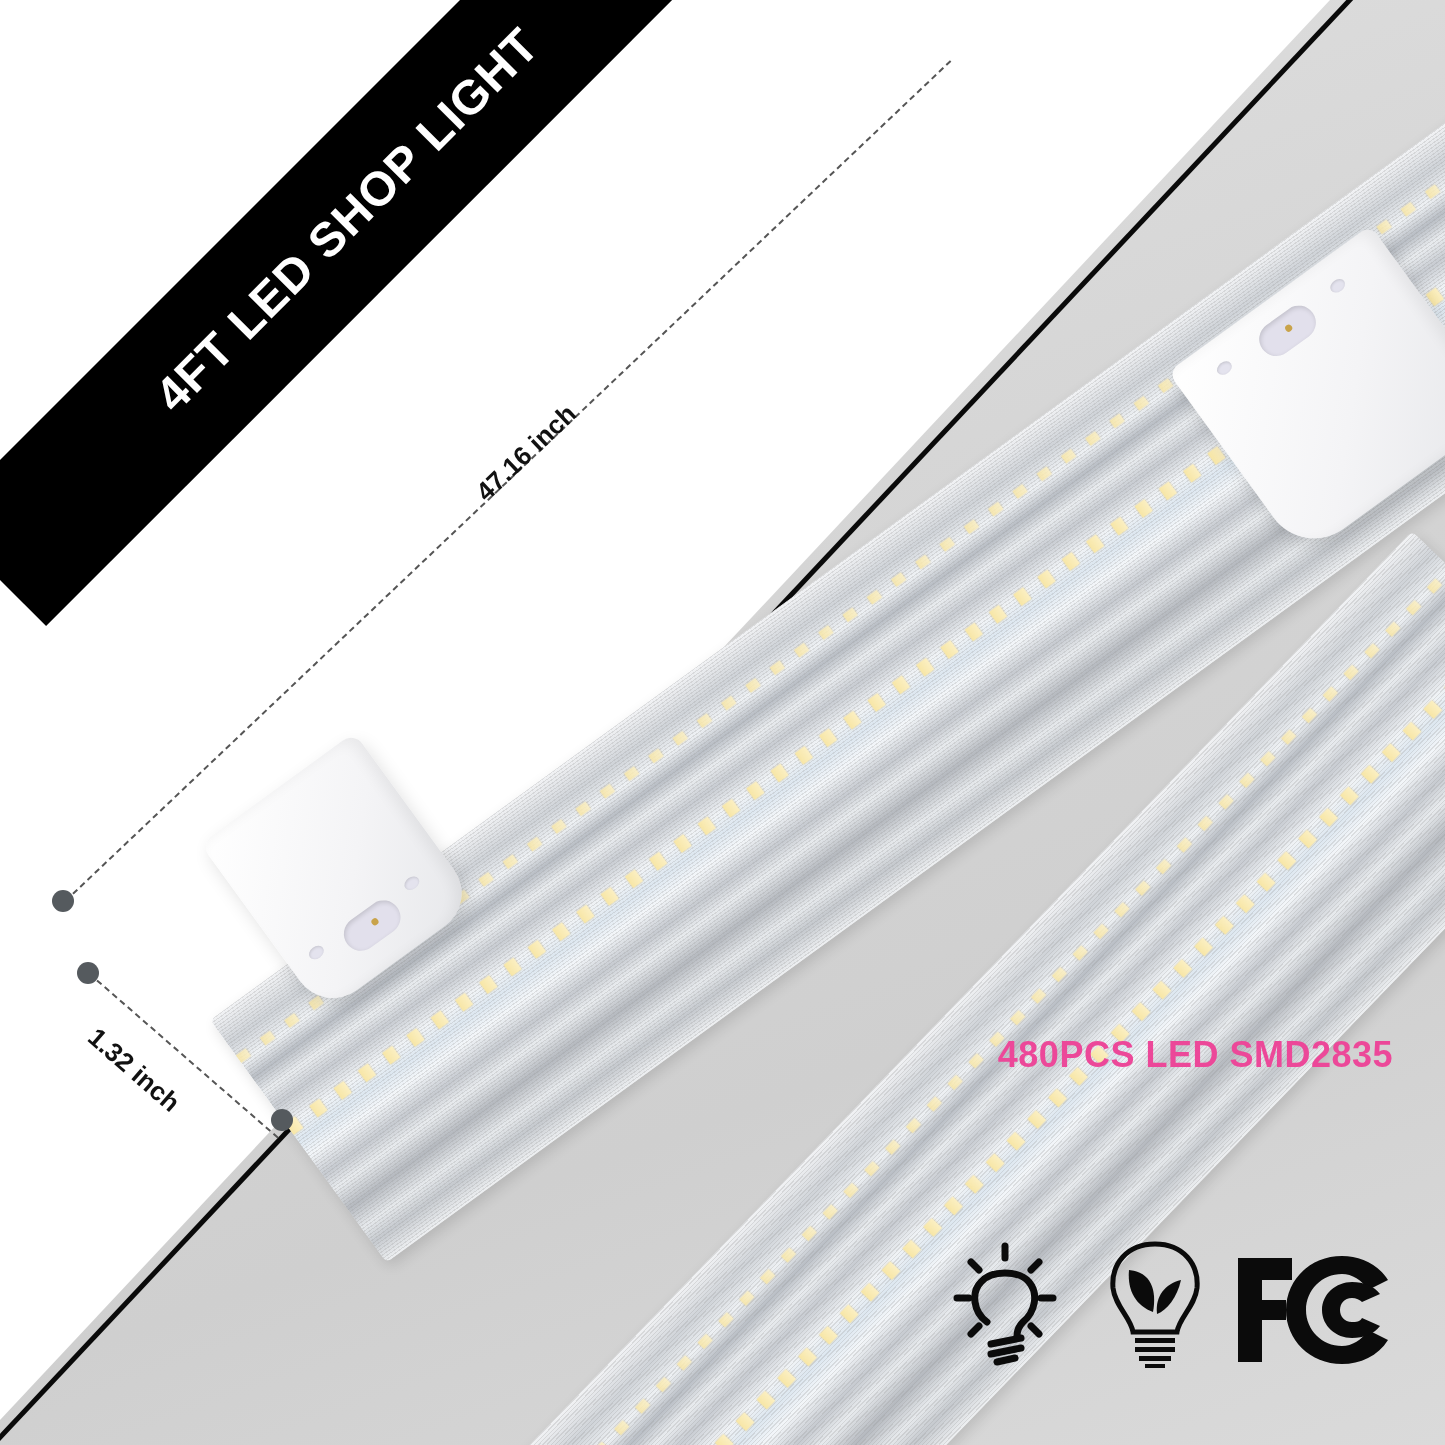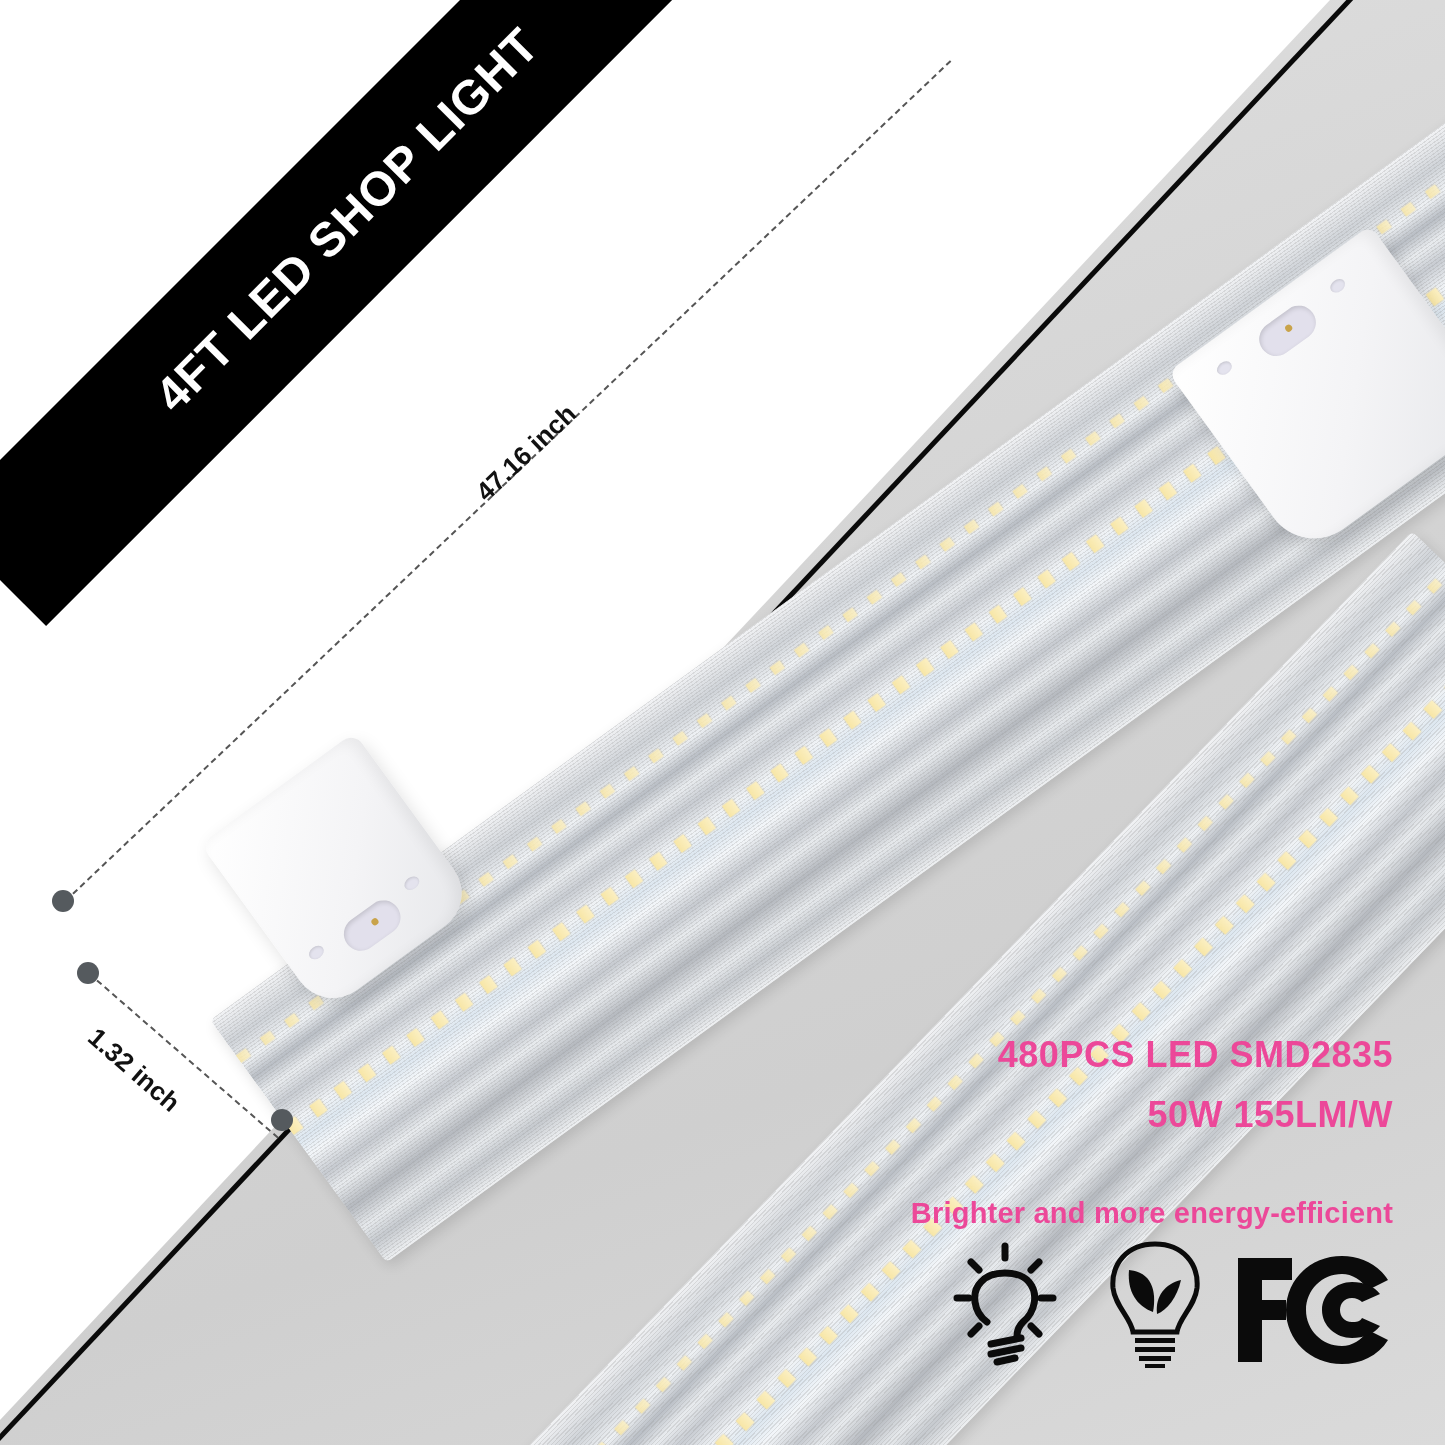--- a/index.html
+++ b/index.html
@@ -124,22 +124,20 @@
   <div class="dim-line" style="left:65px; top:900px; width:1220px; transform: rotate(-43.5deg);"></div>
   <div class="dot" style="left:52px; top:890px;"></div>
   <div class="dim-label" style="left:470px; top:485px; transform: rotate(-43.5deg);">47.16 inch</div>
 
   <div class="dim-line" style="left:90px; top:973px; width:250px; transform: rotate(41deg);"></div>
   <div class="dot" style="left:77px; top:962px;"></div>
   <div class="dot" style="left:271px; top:1109px;"></div>
   <div class="dim-label" style="left:102px; top:1022px; transform: rotate(41deg);">1.32 inch</div>
 
   <div class="spec l1">480PCS LED SMD2835</div>
-  <div class="spec l2">50W 155LM/W</div>
-  <div class="spec l3">Brighter and more energy-efficient</div>
 
   <div class="icon-row">
 
     <svg width="120" height="130" viewBox="0 0 120 130" style="left:0; top:0;">
       <g stroke="#0b0b0b" stroke-width="7" stroke-linecap="round" fill="none">
         <line x1="60" y1="6" x2="60" y2="18"></line>
         <line x1="26" y1="22" x2="34" y2="30"></line>
         <line x1="94" y1="22" x2="86" y2="30"></line>
         <line x1="12" y1="58" x2="24" y2="58"></line>
         <line x1="96" y1="58" x2="108" y2="58"></line>

